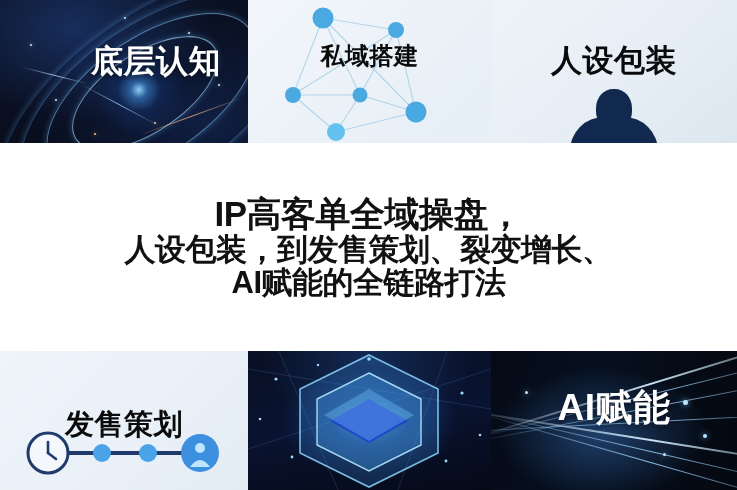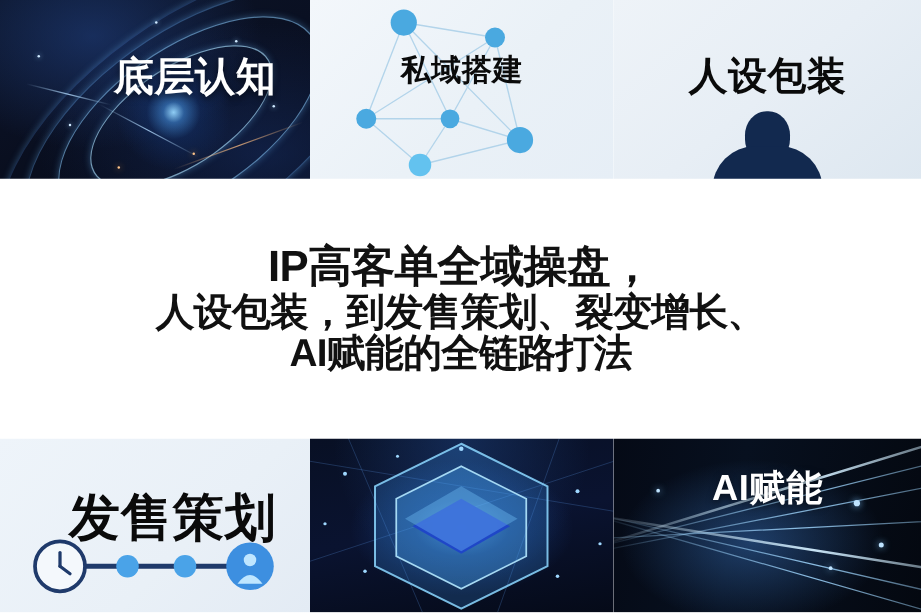--- a/index.html
+++ b/index.html
@@ -204,21 +204,21 @@
         <g stroke="#1f3a6b" stroke-width="2.6" stroke-linecap="round">
           <line x1="48" y1="31" x2="48" y2="20"></line>
           <line x1="48" y1="31" x2="56" y2="37"></line>
         </g>
         <circle cx="102" cy="31" r="9" fill="#4aa3e8"></circle>
         <circle cx="148" cy="31" r="9" fill="#4aa3e8"></circle>
         <circle cx="200" cy="31" r="19" fill="#3d8fe0"></circle>
         <circle cx="200" cy="26" r="5" fill="#bfe6ff"></circle>
         <path d="M190 45 q10 -14 20 0 z" fill="#bfe6ff"></path>
       </svg>
-      <div class="cell-label txt-black" style="top:38px;font-size:41px;margin-left:14px;">发售策划</div>
+      <div class="cell-label txt-black" style="top:56px;font-size:29px;">发售策划</div>
     </div>
 
     <div class="cell c2">
       <div class="bg-dark-hex"></div>
       <svg class="hexsvg" viewBox="0 0 243 141" preserveAspectRatio="none">
         <g stroke="rgba(90,150,230,.25)" stroke-width="0.8" fill="none">
           <line x1="0" y1="20" x2="243" y2="60"></line>
           <line x1="0" y1="100" x2="243" y2="20"></line>
           <line x1="30" y1="0" x2="90" y2="141"></line>
           <line x1="200" y1="0" x2="150" y2="141"></line>
@@ -247,17 +247,17 @@
         <div class="lstreak" style="left:-10%;top:41%;width:150%;transform:rotate(-11deg);"></div>
         <div class="lstreak thick" style="left:-10%;top:64%;width:150%;transform:rotate(9deg);"></div>
         <div class="lstreak" style="left:-10%;top:72%;width:150%;transform:rotate(13deg);"></div>
         <div class="lstreak" style="left:-10%;top:80%;width:150%;transform:rotate(16deg);"></div>
         <div class="lstreak" style="left:-20%;top:52%;width:160%;transform:rotate(-3deg);"></div>
         <div class="pdot" style="left:78%;top:36%;width:5px;height:5px;"></div>
         <div class="pdot" style="left:86%;top:60%;width:4px;height:4px;"></div>
         <div class="pdot" style="left:70%;top:74%;width:3px;height:3px;"></div>
         <div class="pdot" style="left:14%;top:30%;width:3px;height:3px;"></div>
       </div>
-      <div class="cell-label txt-white" style="top:22px;font-size:29px;">AI赋能</div>
+      <div class="cell-label txt-white" style="top:34px;font-size:37px;">AI赋能</div>
     </div>
   </div>
 
 </div>
 
 </body></html>

